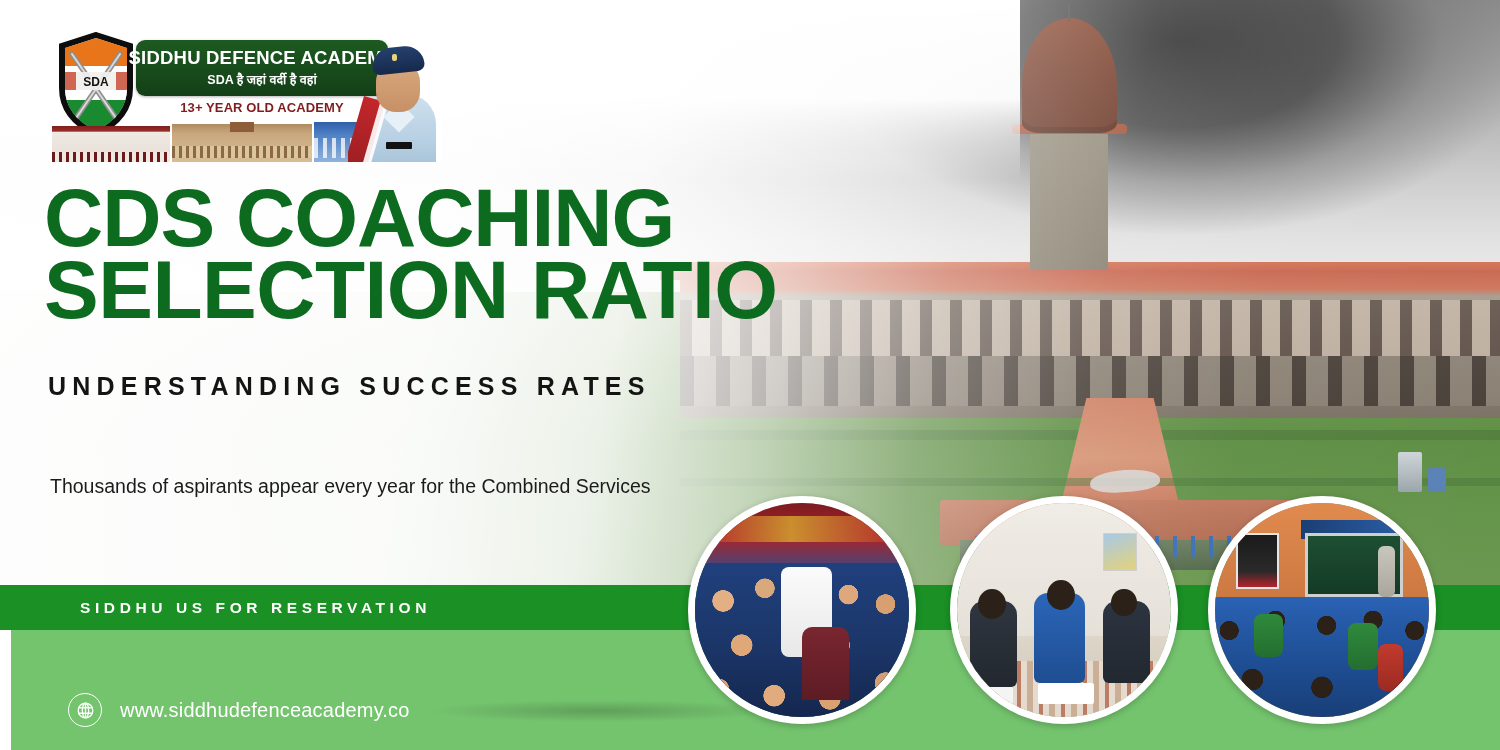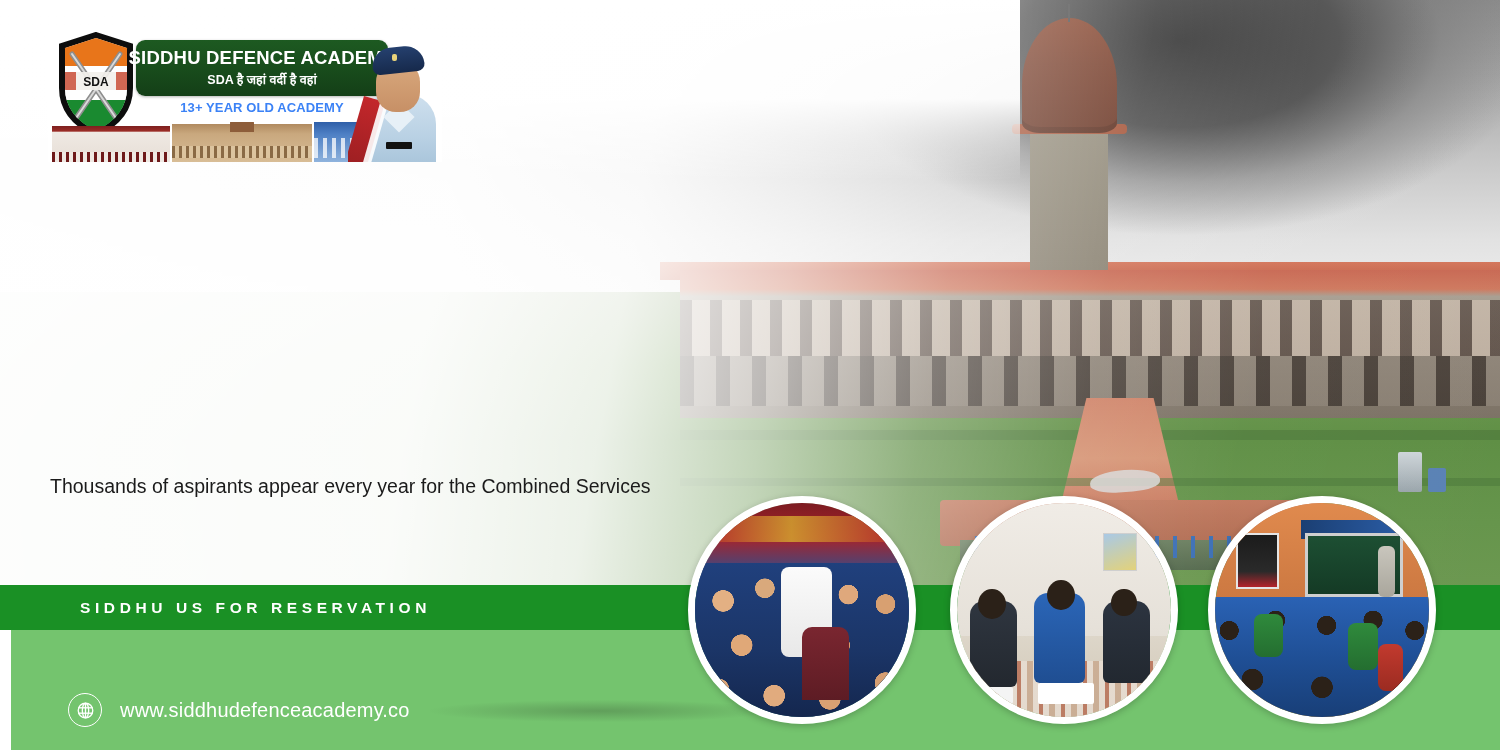--- a/index.html
+++ b/index.html
@@ -156,21 +156,21 @@
   }
   .banner-title {
     color:#ffffff; font-size:18.5px; font-weight:bold; letter-spacing:0.2px;
     line-height:1.05; white-space:nowrap;
   }
   .banner-hindi {
     color:#ffffff; font-size:12.5px; font-weight:bold; margin-top:3px; white-space:nowrap;
   }
   .banner-years {
     position:absolute; left:88px; top:70px; width:252px; text-align:center;
-    color:#3b82f6; font-size:13px; font-weight:bold; letter-spacing:0.1px;
+    color:#7f1d1d; font-size:13px; font-weight:bold; letter-spacing:0.1px;
   }
   .banner-skyline {
     position:absolute; left:0; top:92px; width:394px; height:40px;
     overflow:hidden;
   }
   .sk-red { position:absolute; left:4px; bottom:0; width:118px; height:36px;
     background:linear-gradient(180deg,#7d1f1f 0%,#9b2c26 14%, #efe9e3 18%, #e6ded6 100%); }
   .sk-red:after { content:""; position:absolute; left:0; bottom:0; width:118px; height:10px;
     background:repeating-linear-gradient(90deg,#6e1a1a 0px,#6e1a1a 3px,#efe9e3 3px,#efe9e3 7px); }
   .sk-tan { position:absolute; left:124px; bottom:0; width:140px; height:38px;
@@ -444,22 +444,27 @@
       <div class="cadet-sash"></div>
       <div class="cadet-sash-w"></div>
       <div class="cadet-collar"></div>
       <div class="cadet-face"></div>
       <div class="cadet-cap"></div>
       <div class="cadet-cap-badge"></div>
       <div class="cadet-nameplate"></div>
     </div>
   </div>
 
+  <h1 class="headline">
+    <span class="l1">CDS COACHING</span>
+    <span class="l2">SELECTION RATIO</span>
+  </h1>
 
   <h2 class="subhead">
+    <span>UNDERSTANDING SUCCESS RATES</span>
   </h2>
 
   <p class="body-copy">
     <span>Thousands of aspirants appear every year for the Combined  Services</span>
   </p>
 
   <div class="contact-bar">
     <div class="contact-bar-label">SIDDHU US FOR RESERVATION</div>
   </div>
 

